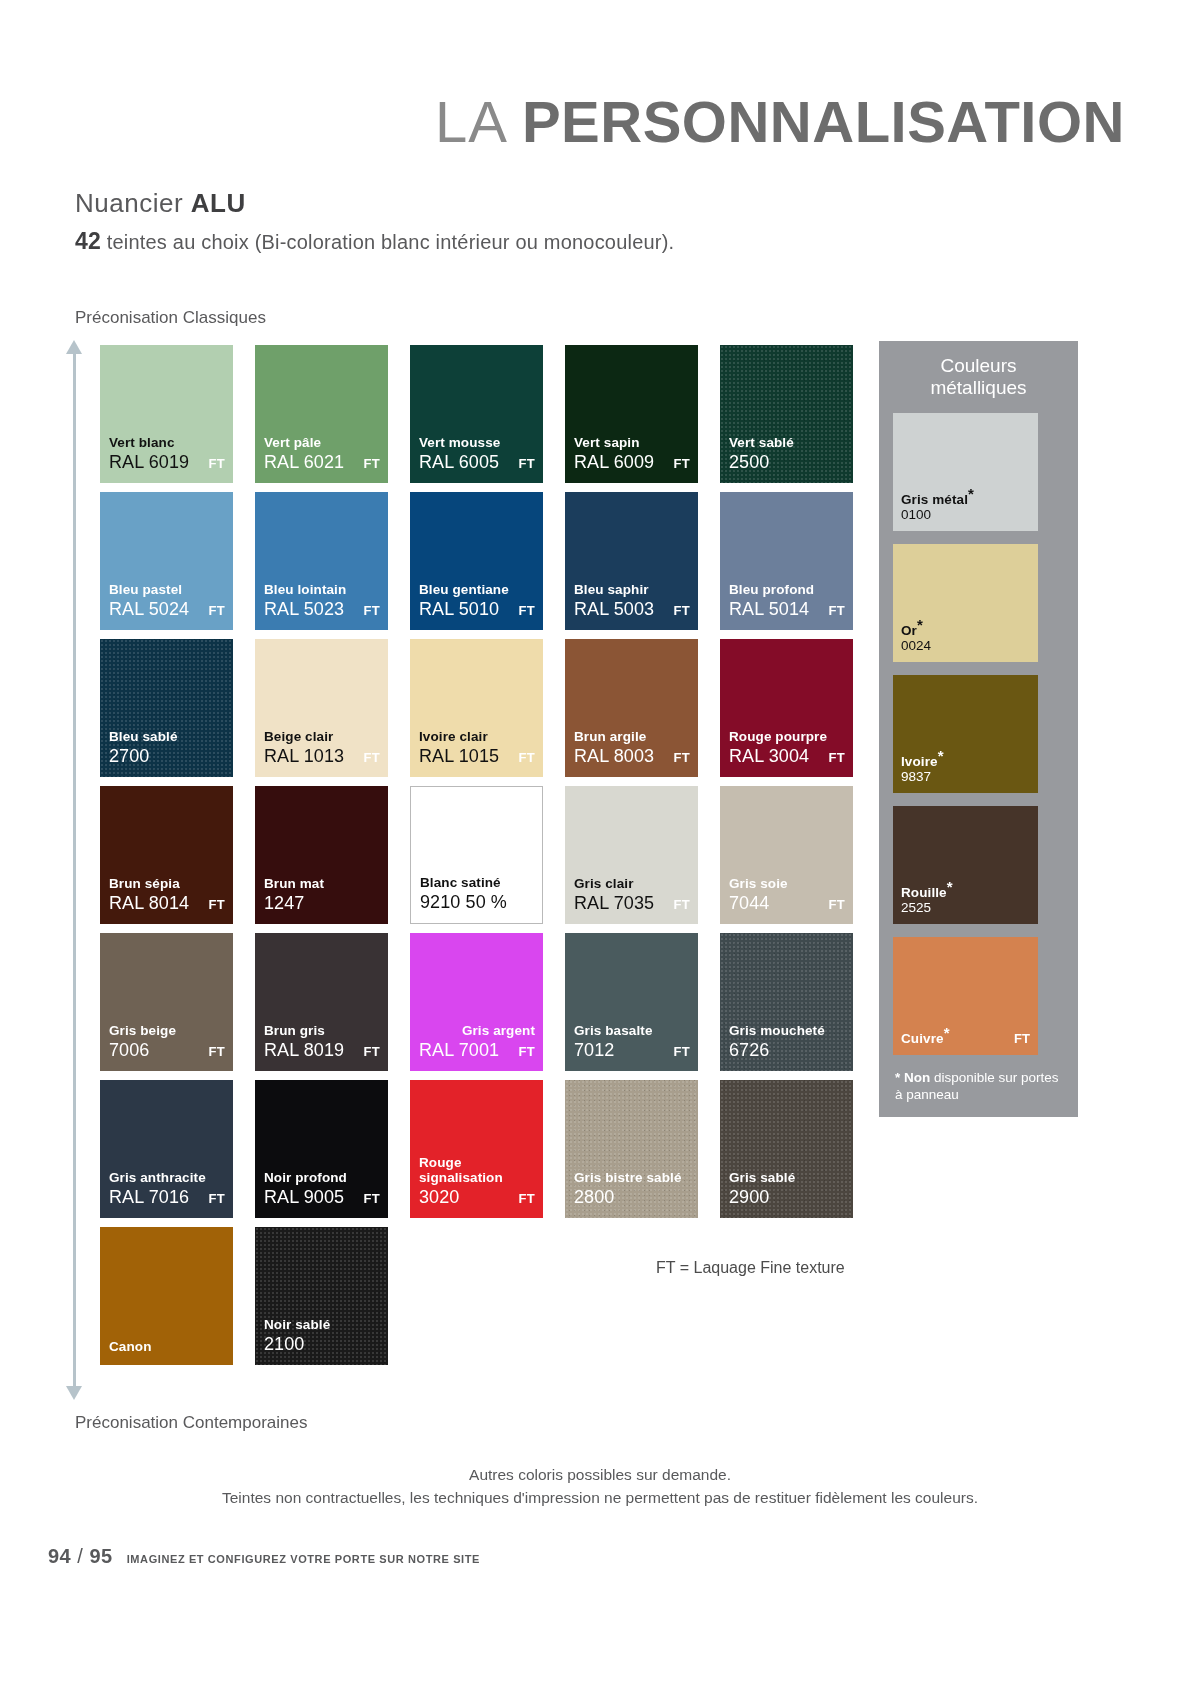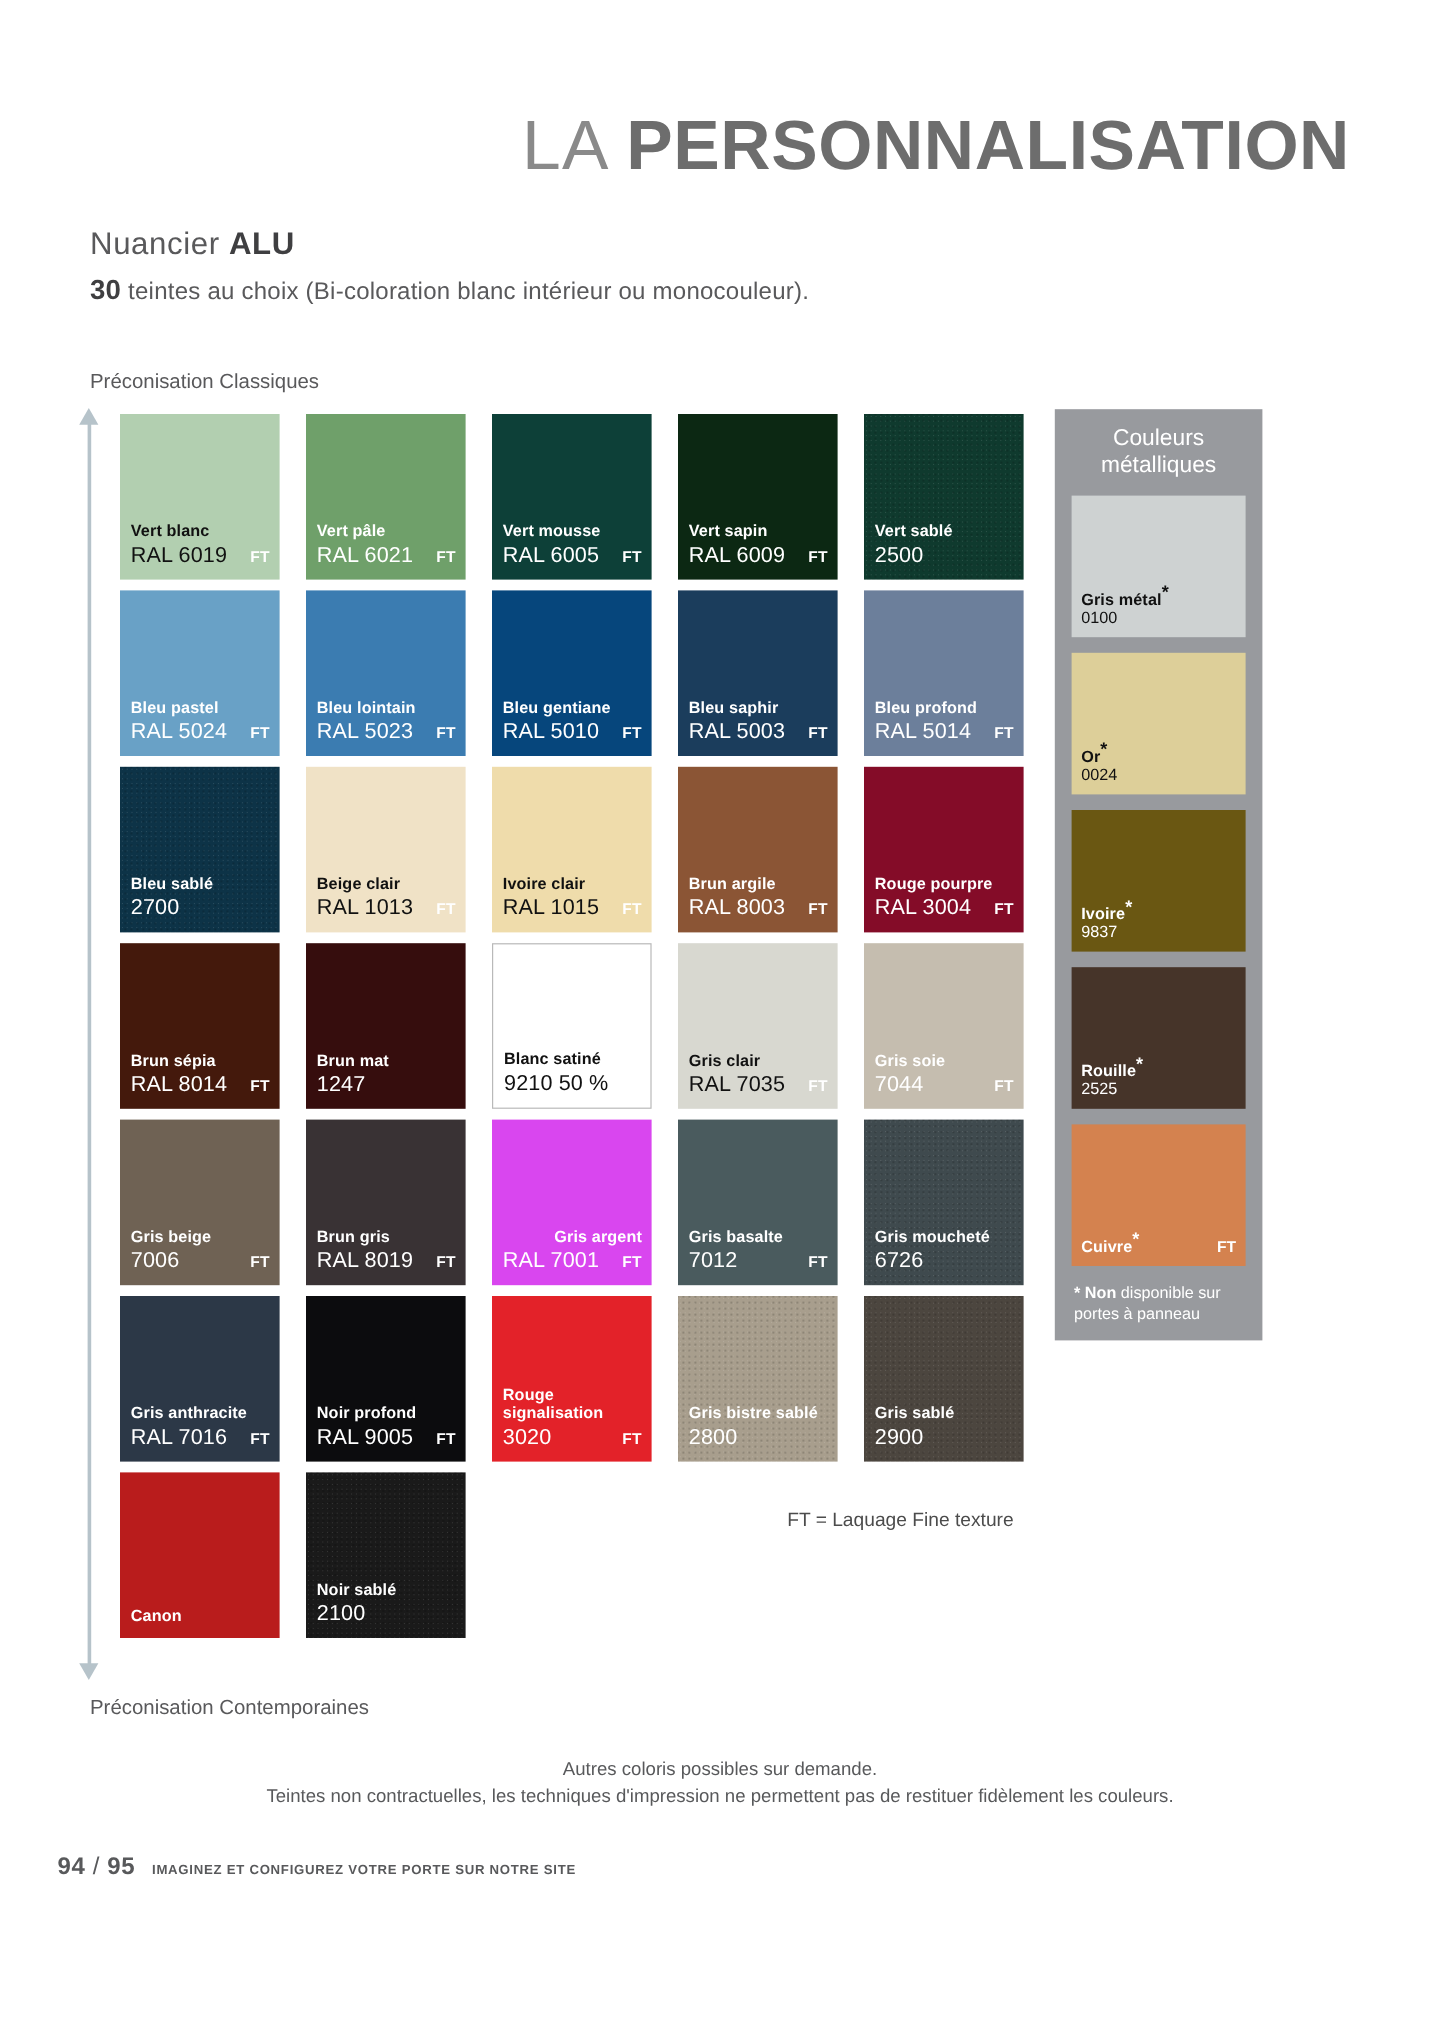--- a/index.html
+++ b/index.html
@@ -167,21 +167,21 @@
     background-size: 4px 4px, 5px 5px;
     background-position: 0 0, 2px 3px;
     pointer-events: none;
   }
 
   
   .metallic {
     position: absolute;
     top: 341px;
     left: 879px;
-    width: 173px;
+    width: 199px;
     background: #989a9e;
     padding: 14px 14px 12px 14px;
   }
   .metallic .m-title {
     text-align: center;
     color: #ffffff;
     font-size: 19px;
     font-weight: 400;
     line-height: 1.18;
     margin-bottom: 13px;
@@ -277,21 +277,21 @@
 <div class="page">
 
   <div class="title-block">
     <span class="t-light">LA </span><span class="t-bold">PERSONNALISATION</span>
   </div>
 
   <div class="nuancier">
     <span>Nuancier </span><b>ALU</b>
   </div>
   <div class="teintes">
-    <b>30</b><span> teintes au choix (Bi-coloration blanc intérieur ou monocouleur).</span>
+    <b>42</b><span> teintes au choix (Bi-coloration blanc intérieur ou monocouleur).</span>
   </div>
 
   <div class="preco-top">Préconisation Classiques</div>
   <div class="preco-bottom">Préconisation Contemporaines</div>
 
   <div class="arrow">
     <div class="head-up"></div>
     <div class="shaft"></div>
     <div class="head-down"></div>
   </div>
@@ -573,21 +573,21 @@
           <div class="sw-label">
             <div class="sw-name" style="color: rgb(255, 255, 255);">Gris sablé</div>
             <div class="sw-bottom">
               <span class="sw-code" style="color: rgb(255, 255, 255);">2900</span>
               <span class="sw-ft hidden" style="color: rgb(255, 255, 255);"></span>
             </div>
           </div>
         </div>
       </div>
       <div class="grid-row">
-        <div class="swatch" style="background: #b91c1c; text-decoration: underline;">
+        <div class="swatch" style="background: #a16207; text-decoration: underline;">
           <div class="sw-label">
             <div class="sw-name" style="color: rgb(255, 255, 255);">Canon</div>
           </div>
         </div>
         <div class="swatch texture" style="background: rgb(26, 26, 26);">
           <div class="sw-label">
             <div class="sw-name" style="color: rgb(255, 255, 255);">Noir sablé</div>
             <div class="sw-bottom">
               <span class="sw-code" style="color: rgb(255, 255, 255);">2100</span>
               <span class="sw-ft hidden" style="color: rgb(255, 255, 255);"></span>

